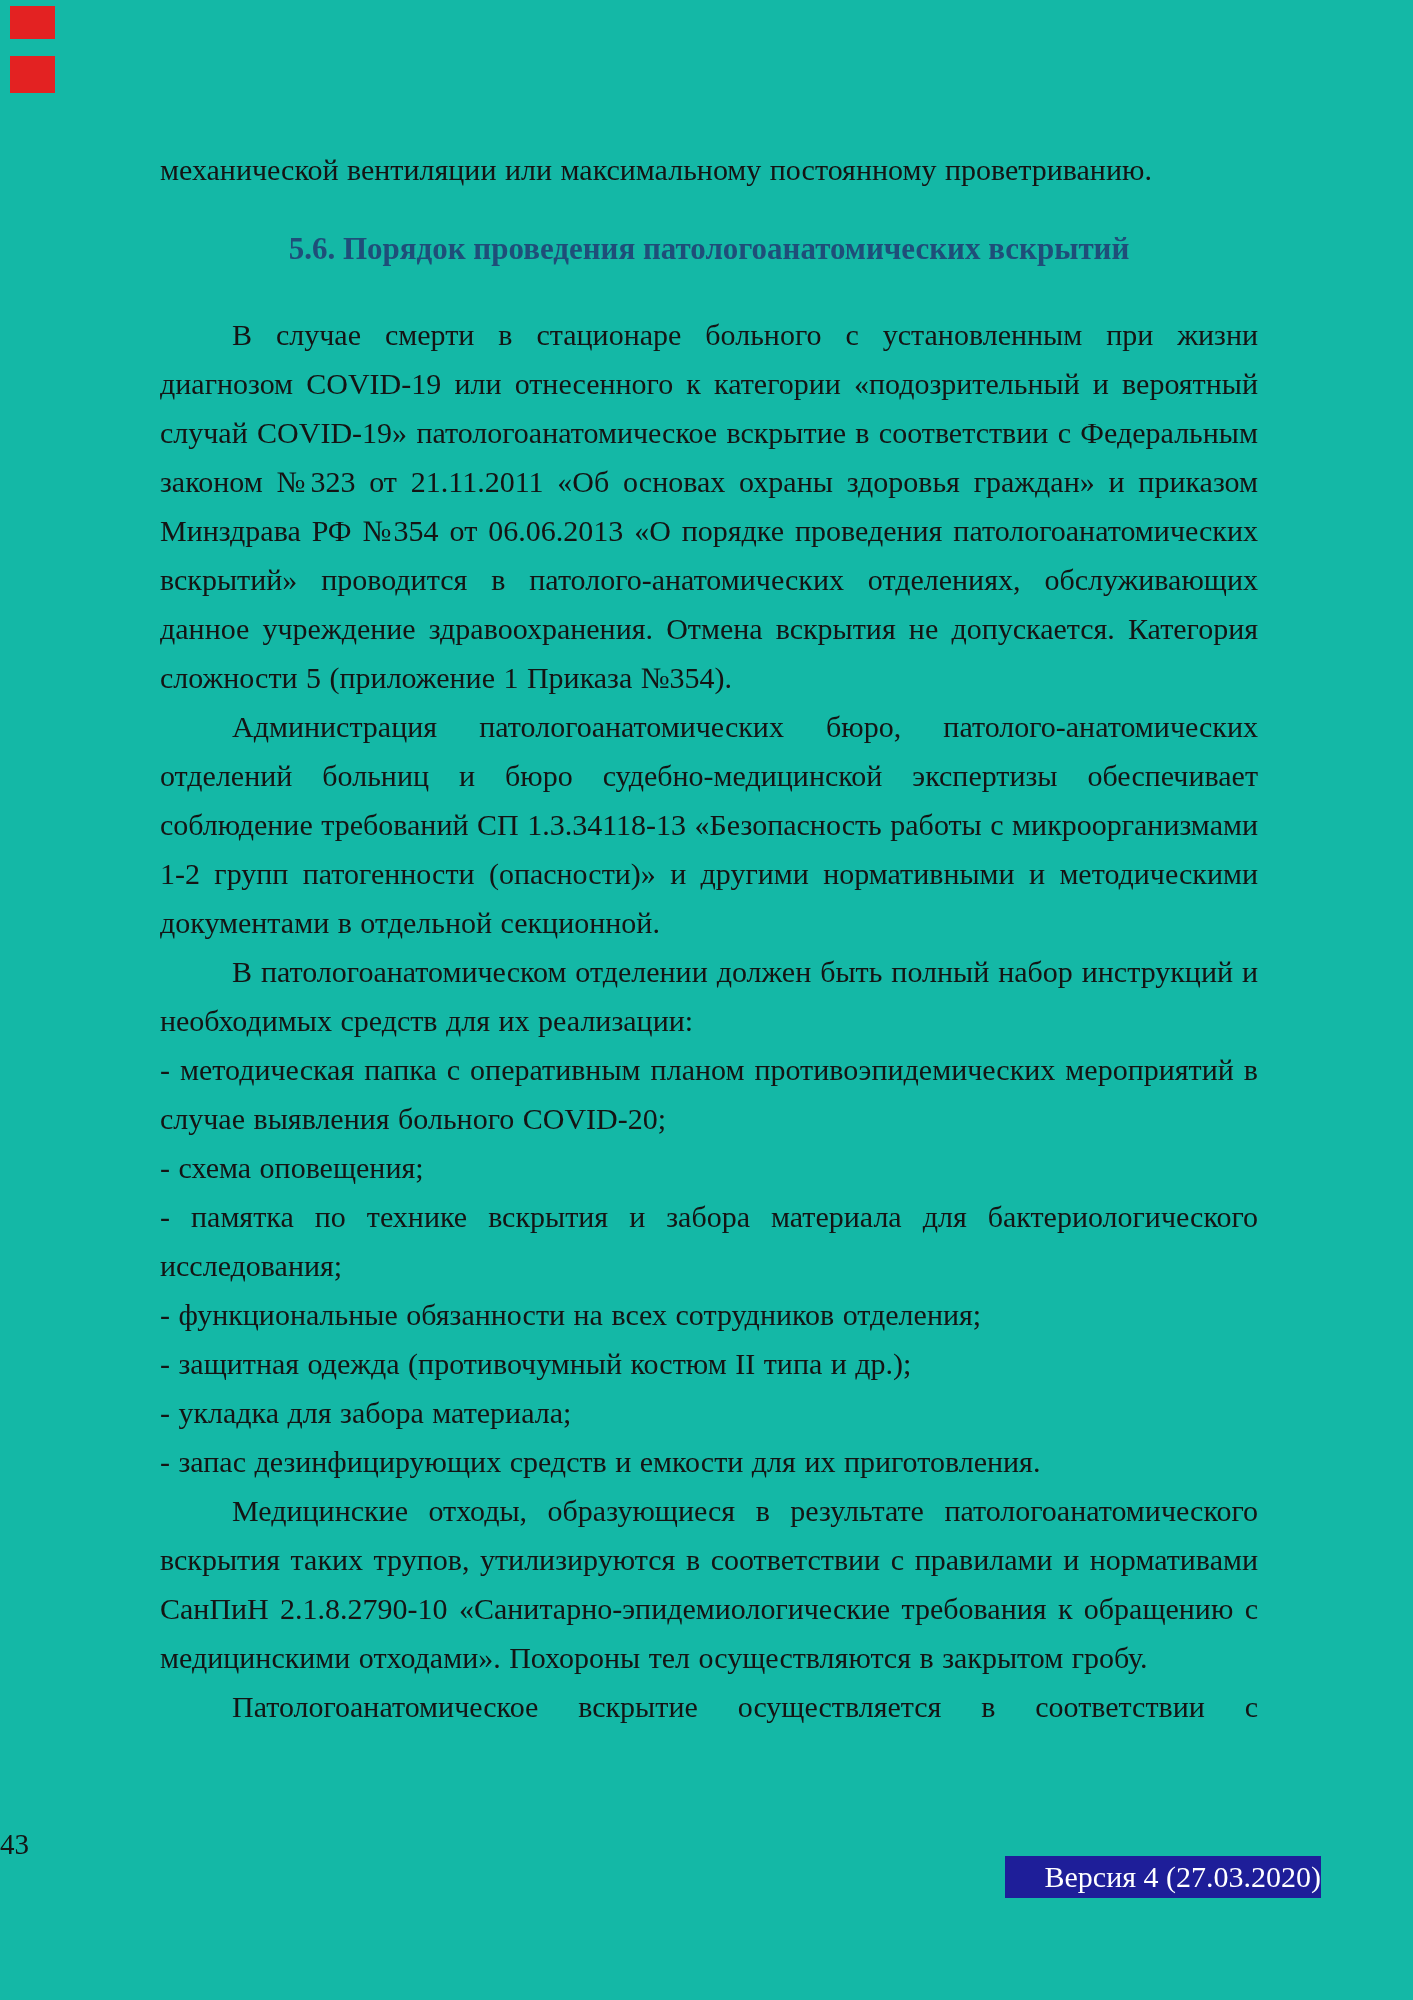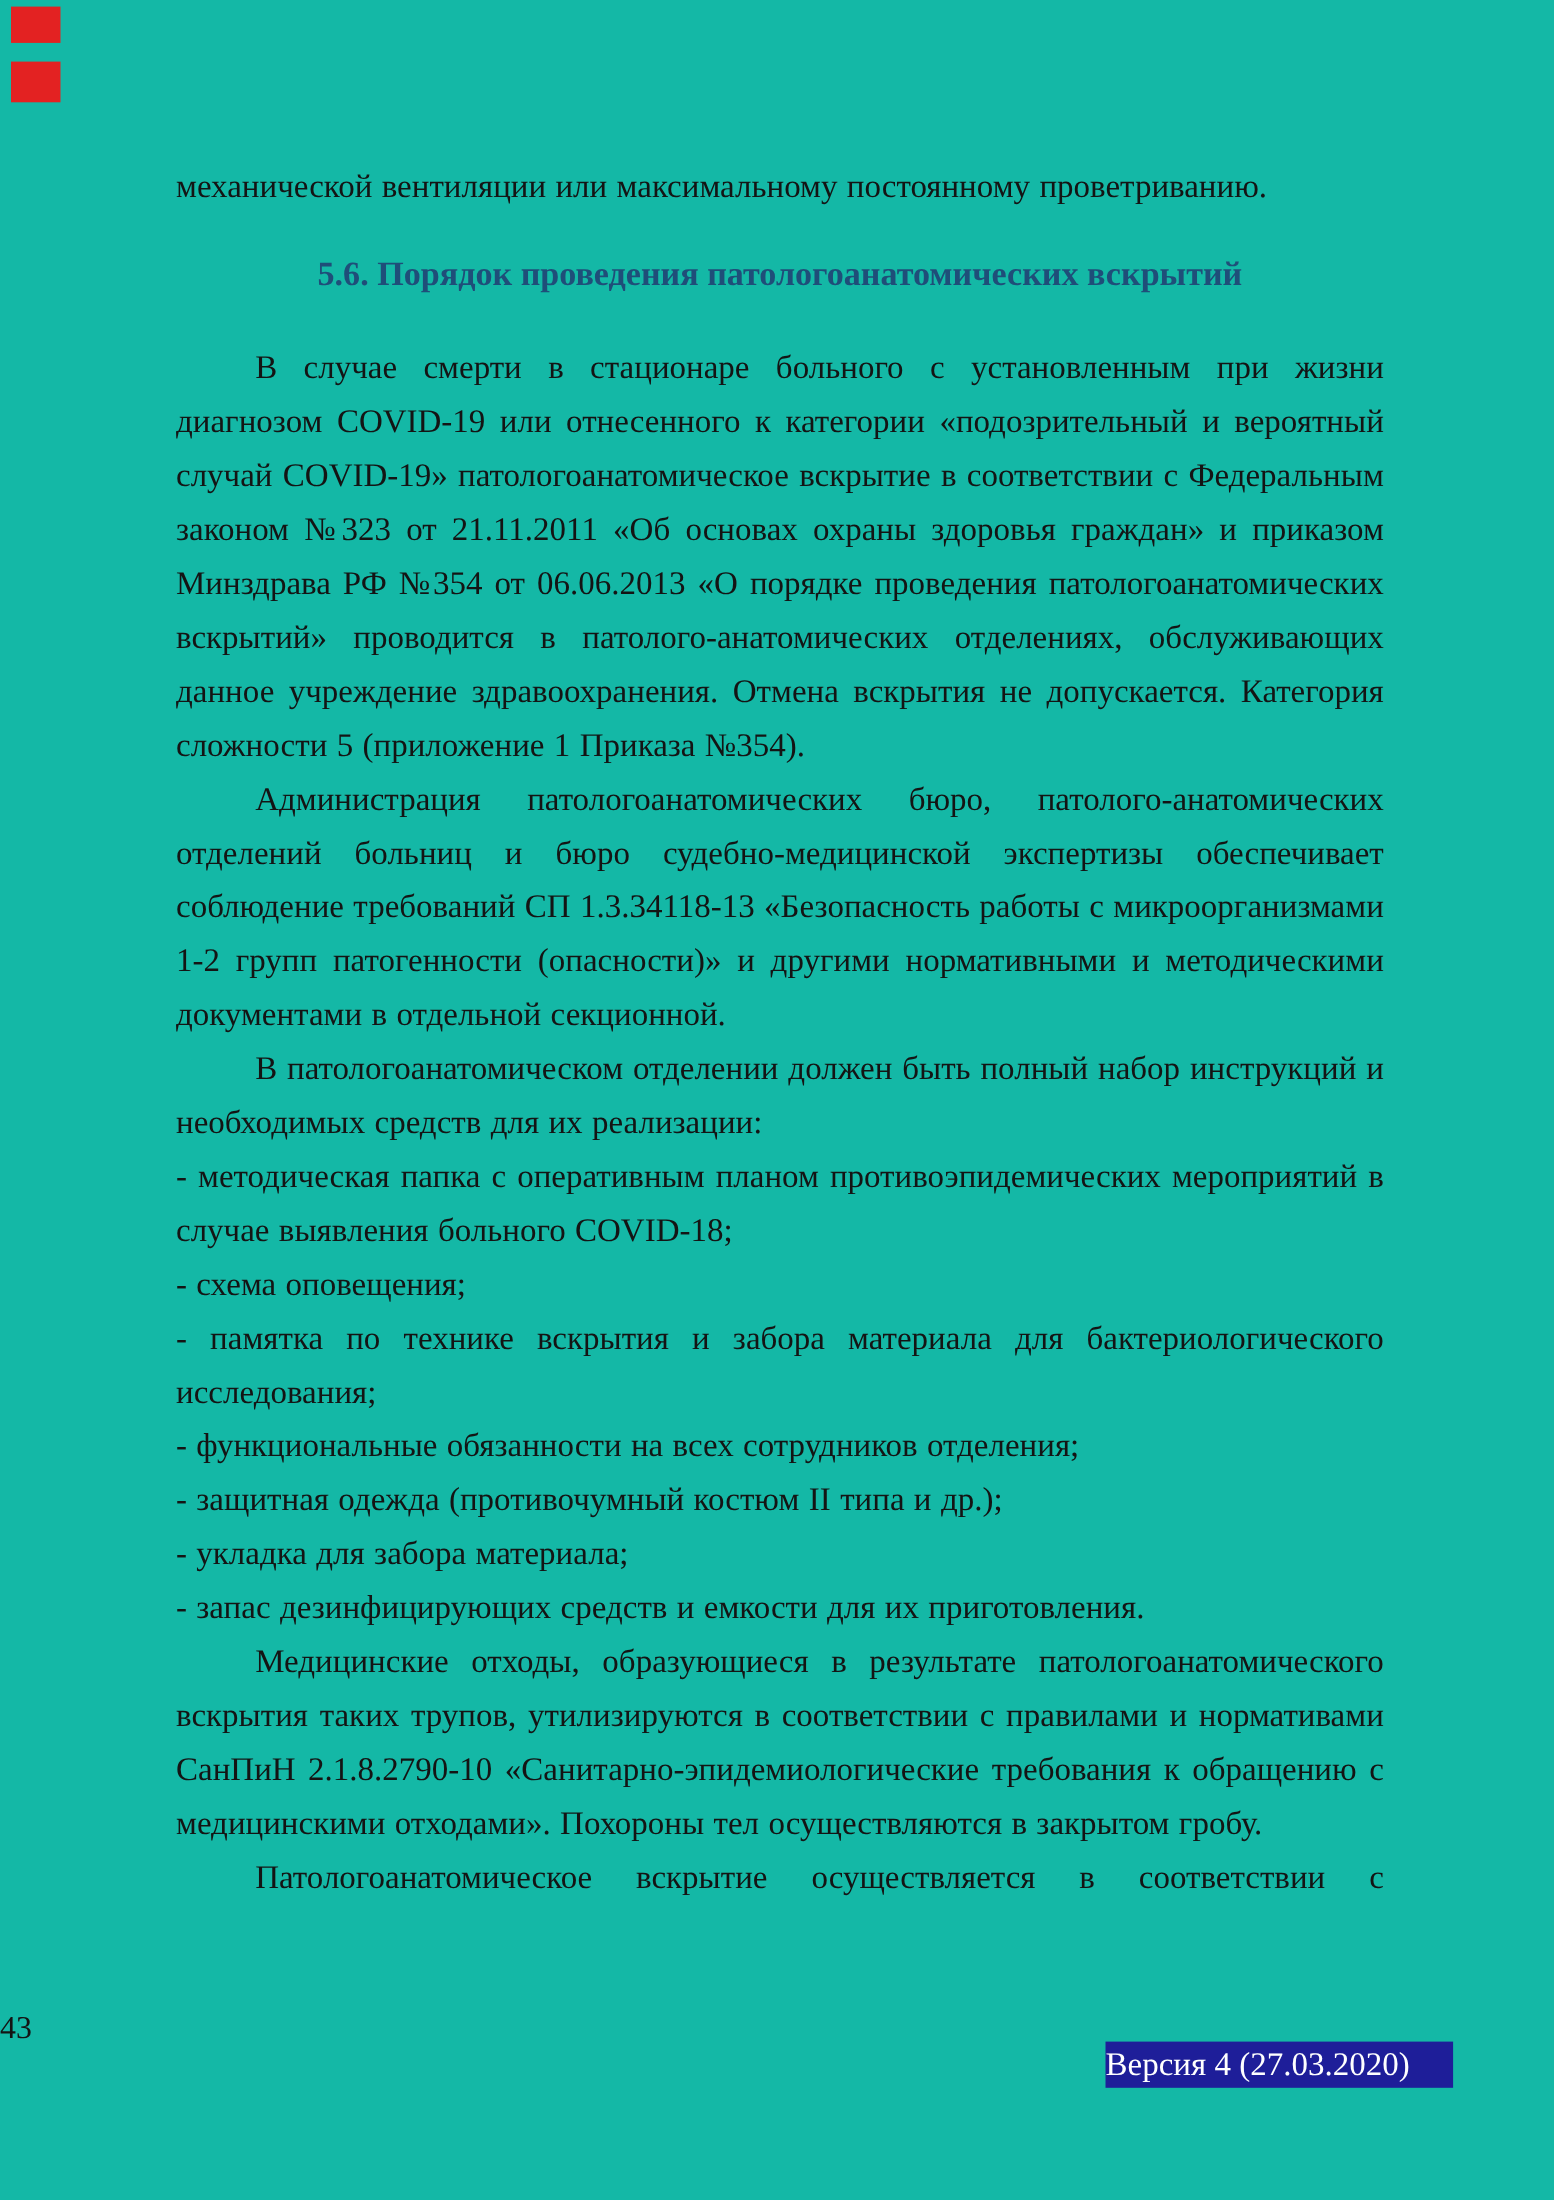--- a/index.html
+++ b/index.html
@@ -47,21 +47,21 @@
     font-size: 29px;
     line-height: 32px;
   }
   .version-badge {
     position: absolute;
     left: 1005px;
     top: 1856px;
     width: 316px;
     height: 42px;
     line-height: 42px;
-    text-align: left;
+    text-align: right;
     font-size: 30px;
     white-space: nowrap;
   }
 </style>
 </head>
 <body>
 
 <div class="page" style="color: rgb(20, 20, 20);">
 
   <div class="corner-mark m1" style="background: rgb(227, 34, 34);"></div>
@@ -71,21 +71,21 @@
     <p class="body continuation">механической вентиляции или максимальному постоянному проветриванию.</p>
 
     <h2 class="heading" style="color: rgb(31, 78, 121);">5.6. Порядок проведения патологоанатомических вскрытий</h2>
 
     <p class="body para">В случае смерти в стационаре больного с установленным при жизни диагнозом COVID-19 или отнесенного к категории «подозрительный и вероятный случай COVID-19» патологоанатомическое вскрытие в соответствии с Федеральным законом №323 от 21.11.2011 «Об основах охраны здоровья граждан» и приказом Минздрава РФ №354 от 06.06.2013 «О порядке проведения патологоанатомических вскрытий» проводится в патолого-анатомических отделениях, обслуживающих данное учреждение здравоохранения. Отмена вскрытия не допускается. Категория сложности 5 (приложение 1 Приказа №354).</p>
 
     <p class="body para">Администрация патологоанатомических бюро, патолого-анатомических отделений больниц и бюро судебно-медицинской экспертизы обеспечивает соблюдение требований СП 1.3.34118-13 «Безопасность работы с микроорганизмами 1-2 групп патогенности (опасности)» и другими нормативными и методическими документами в отдельной секционной.</p>
 
     <p class="body para">В патологоанатомическом отделении должен быть полный набор инструкций и необходимых средств для их реализации:</p>
 
-    <p class="body list-item">- методическая папка с оперативным планом противоэпидемических мероприятий в случае выявления больного COVID-18;</p>
+    <p class="body list-item">- методическая папка с оперативным планом противоэпидемических мероприятий в случае выявления больного COVID-20;</p>
     <p class="body list-item">- схема оповещения;</p>
     <p class="body list-item">- памятка по технике вскрытия и забора материала для бактериологического исследования;</p>
     <p class="body list-item">- функциональные обязанности на всех сотрудников отделения;</p>
     <p class="body list-item">- защитная одежда (противочумный костюм II типа и др.);</p>
     <p class="body list-item">- укладка для забора материала;</p>
     <p class="body list-item">- запас дезинфицирующих средств и емкости для их приготовления.</p>
 
     <p class="body para">Медицинские отходы, образующиеся в результате патологоанатомического вскрытия таких трупов, утилизируются в соответствии с правилами и нормативами СанПиН 2.1.8.2790-10 «Санитарно-эпидемиологические требования к обращению с медицинскими отходами». Похороны тел осуществляются в закрытом гробу.</p>
 
     <p class="body para stretch-last">Патологоанатомическое вскрытие осуществляется в соответствии с</p>

